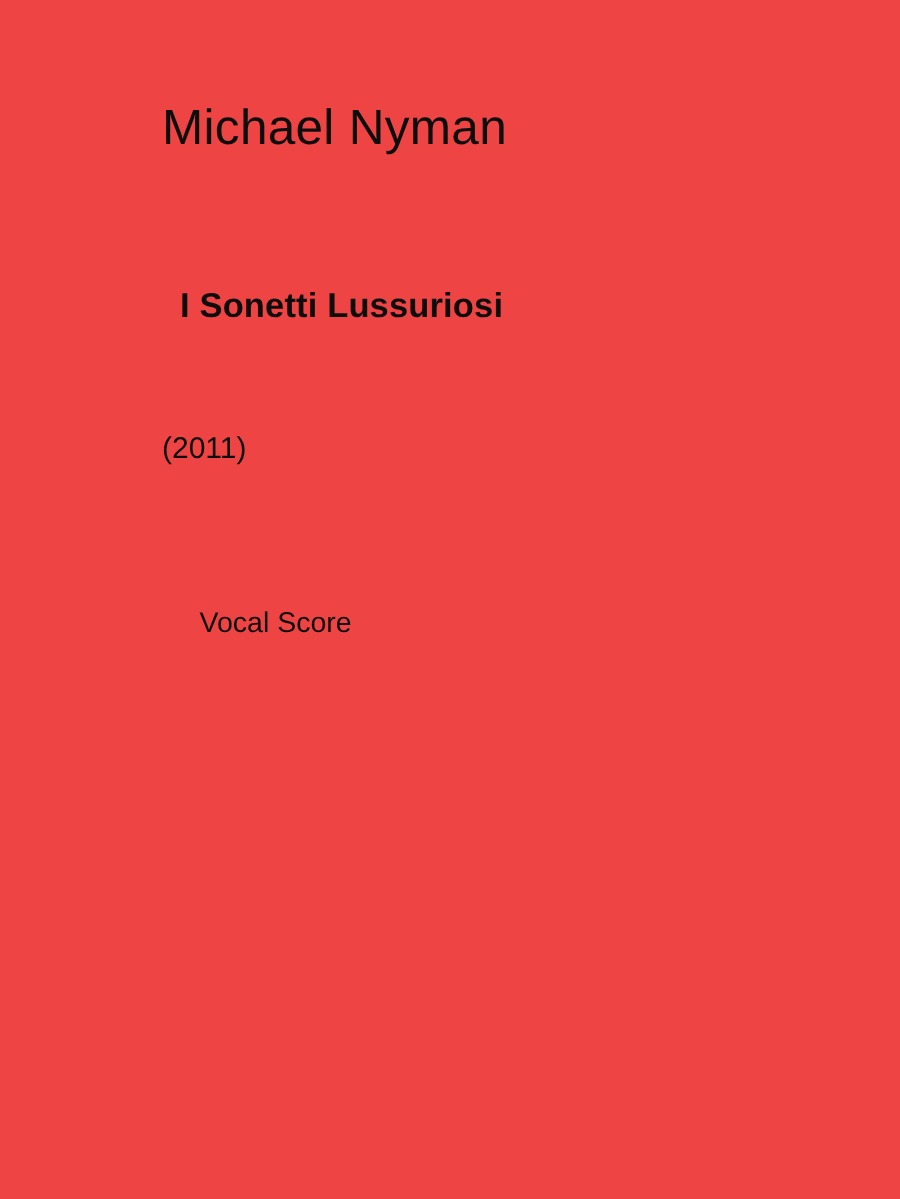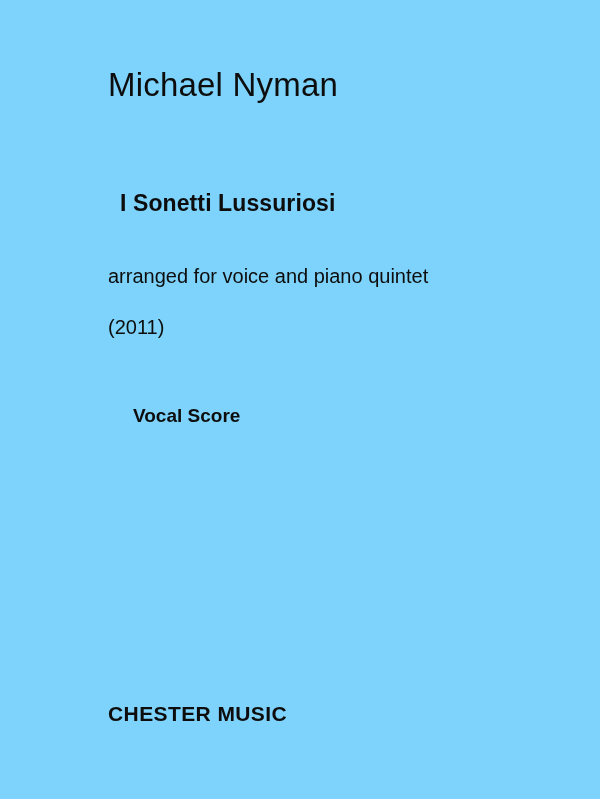--- a/index.html
+++ b/index.html
@@ -12,21 +12,21 @@
     height: 799px;
     font-family: "Liberation Sans", sans-serif;
     color: #000000;
     position: relative;
     overflow: hidden;
   }
   .page {
     position: relative;
     width: 600px;
     height: 799px;
-    background: #7dd3fc;
+    background: #ef4444;
   }
   .composer {
     position: absolute;
     left: 108px;
     top: 66px;
     font-size: 33px;
     font-weight: 400;
     letter-spacing: 0.2px;
     color: #0d0d0d;
     white-space: nowrap;
@@ -53,21 +53,21 @@
   }
   .arrangement .line2 {
     display: block;
     margin-top: 23px;
   }
   .score-type {
     position: absolute;
     left: 133px;
     top: 405px;
     font-size: 19px;
-    font-weight: 700;
+    font-weight: 400;
     color: #0d0d0d;
     white-space: nowrap;
   }
   .publisher {
     position: absolute;
     left: 108px;
     top: 702px;
     font-size: 21px;
     font-weight: 700;
     letter-spacing: 0.4px;
@@ -78,21 +78,19 @@
 </head>
 <body>
 
 <div class="page">
 
   <div class="composer">Michael Nyman</div>
 
   <div class="work-title">I Sonetti Lussuriosi</div>
 
   <div class="arrangement">
-    <span class="line1">arranged for voice and piano quintet</span>
     <span class="line2">(2011)</span>
   </div>
 
   <div class="score-type">Vocal Score</div>
 
-  <div class="publisher">CHESTER MUSIC</div>
 
 </div>
 
 </body></html>

